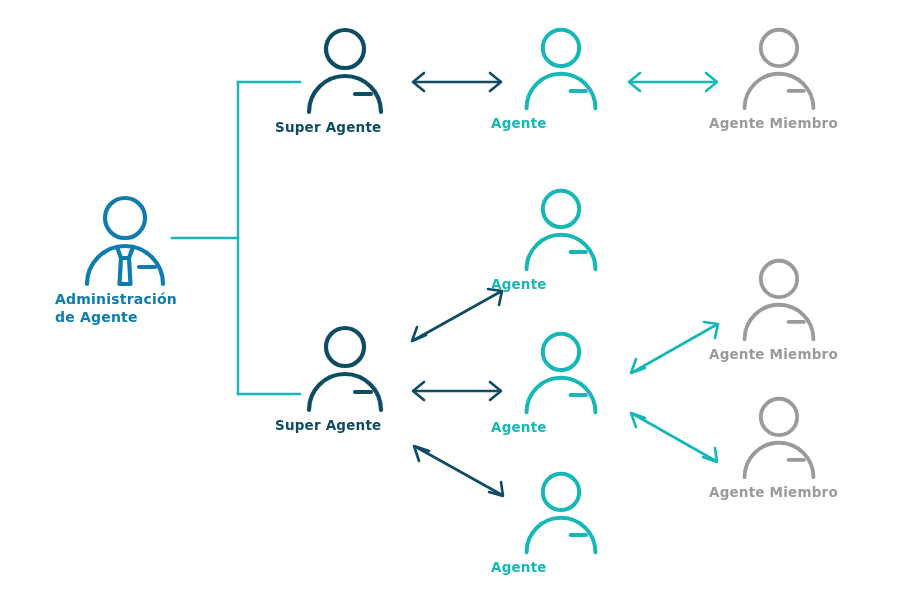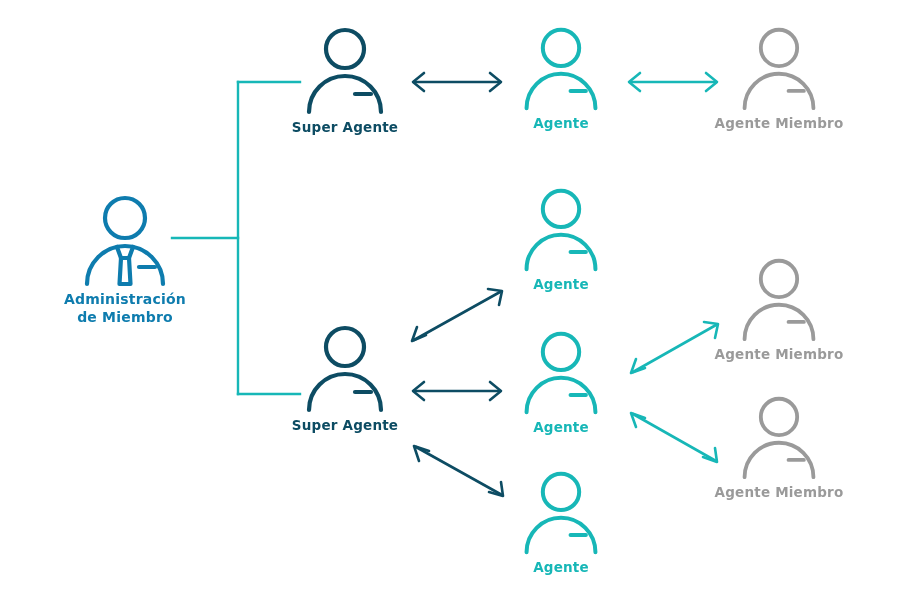--- a/index.html
+++ b/index.html
@@ -13,21 +13,21 @@
   #canvas {
     position: relative;
     width: 905px;
     height: 600px;
     background: #ffffff;
     overflow: hidden;
   }
   .node {
     position: absolute;
     width: 140px;
-    text-align: center;
+    text-align: left;
   }
   .node .glyph {
     display: block;
     margin: 0 auto;
   }
   .node .label {
     display: block;
     font-size: 13.5px;
     font-weight: bold;
     letter-spacing: 0.2px;
@@ -115,21 +115,21 @@
     <svg class="glyph" width="96" height="96" viewBox="0 0 96 96">
       <g fill="none" stroke="#0e7cae" stroke-width="4.2" stroke-linecap="round" stroke-linejoin="round">
         <circle cx="48" cy="26" r="20"></circle>
         <path d="M10 92 A38 38 0 0 1 86 92"></path>
         <path d="M40 55 L44 66 L52 66 L56 55"></path>
         <path d="M44 66 L42.5 92 L53.5 92 L52 66"></path>
         <line x1="62" y1="75" x2="78" y2="75"></line>
       </g>
     </svg>
     <span class="label" style="color:#0e7cae;">Administración
-de Miembro</span>
+de Agente</span>
   </div>
 
   <div class="node" style="left:275px; top:24px;">
     <svg class="glyph" width="92" height="92" viewBox="0 0 92 92">
       <g fill="none" stroke="#0d4c63" stroke-width="4.2" stroke-linecap="round" stroke-linejoin="round">
         <circle cx="46" cy="25" r="19"></circle>
         <path d="M10 88 A36 36 0 0 1 82 88"></path>
         <line x1="56" y1="70" x2="72" y2="70"></line>
       </g>
     </svg>

